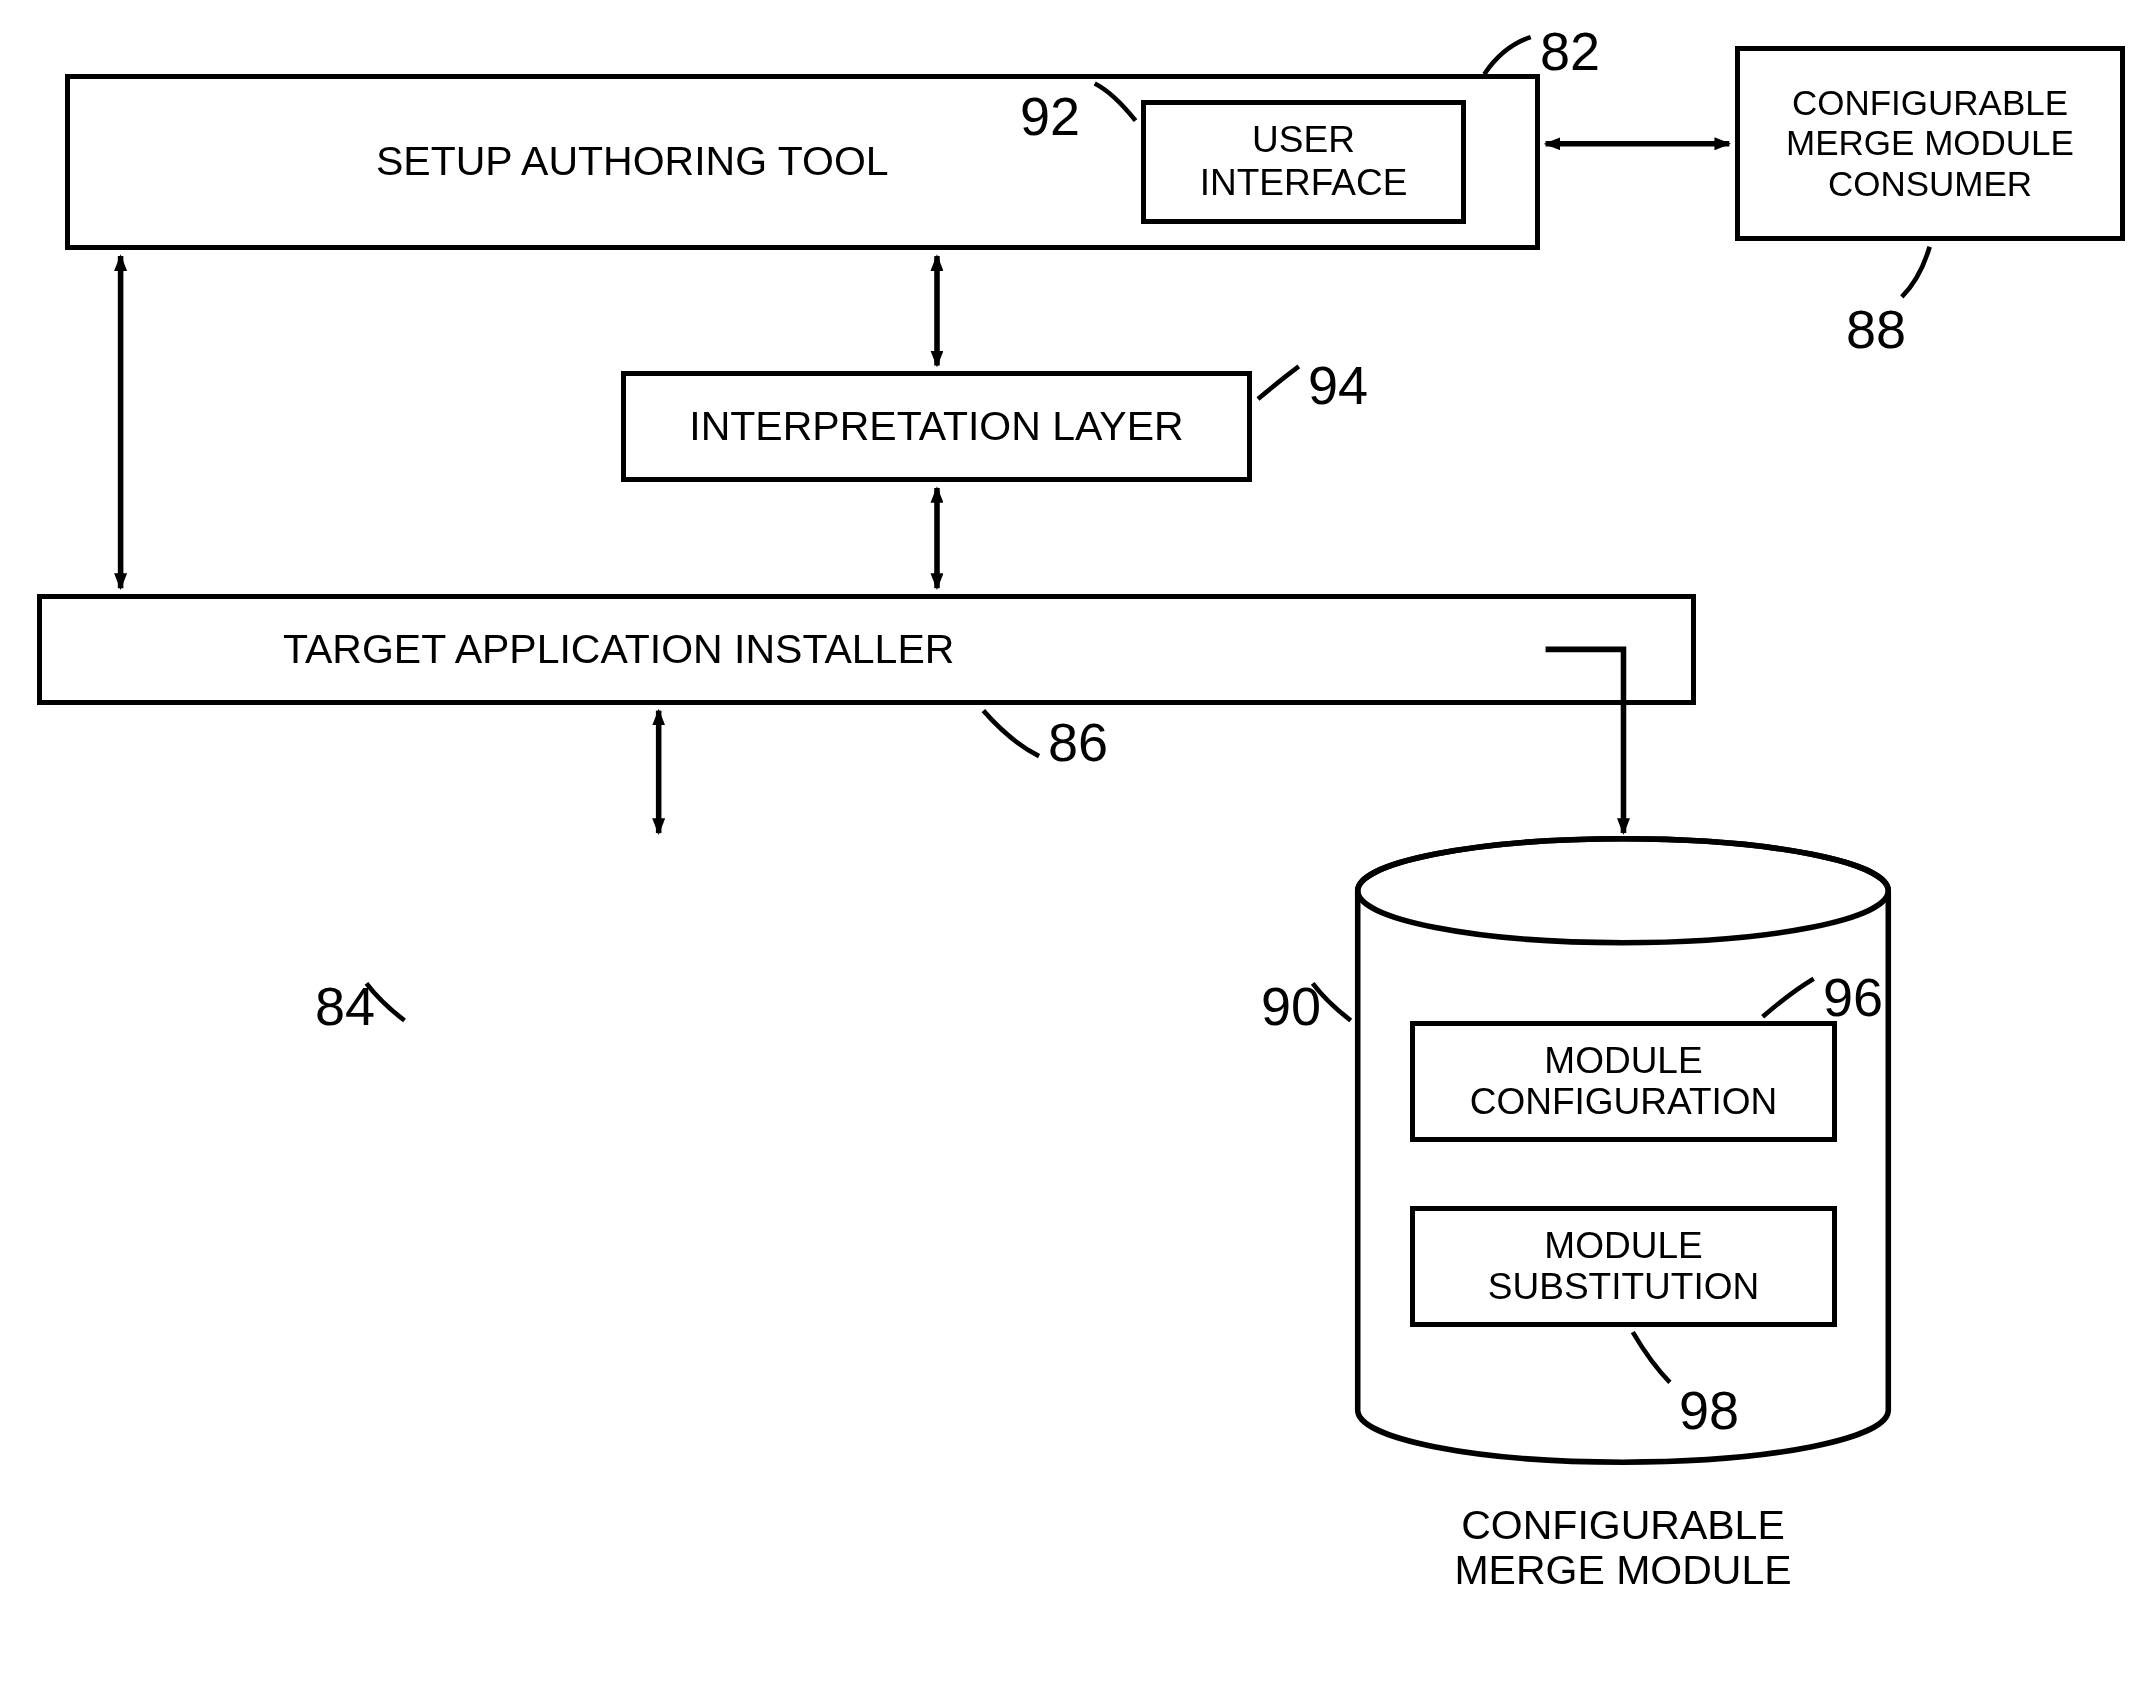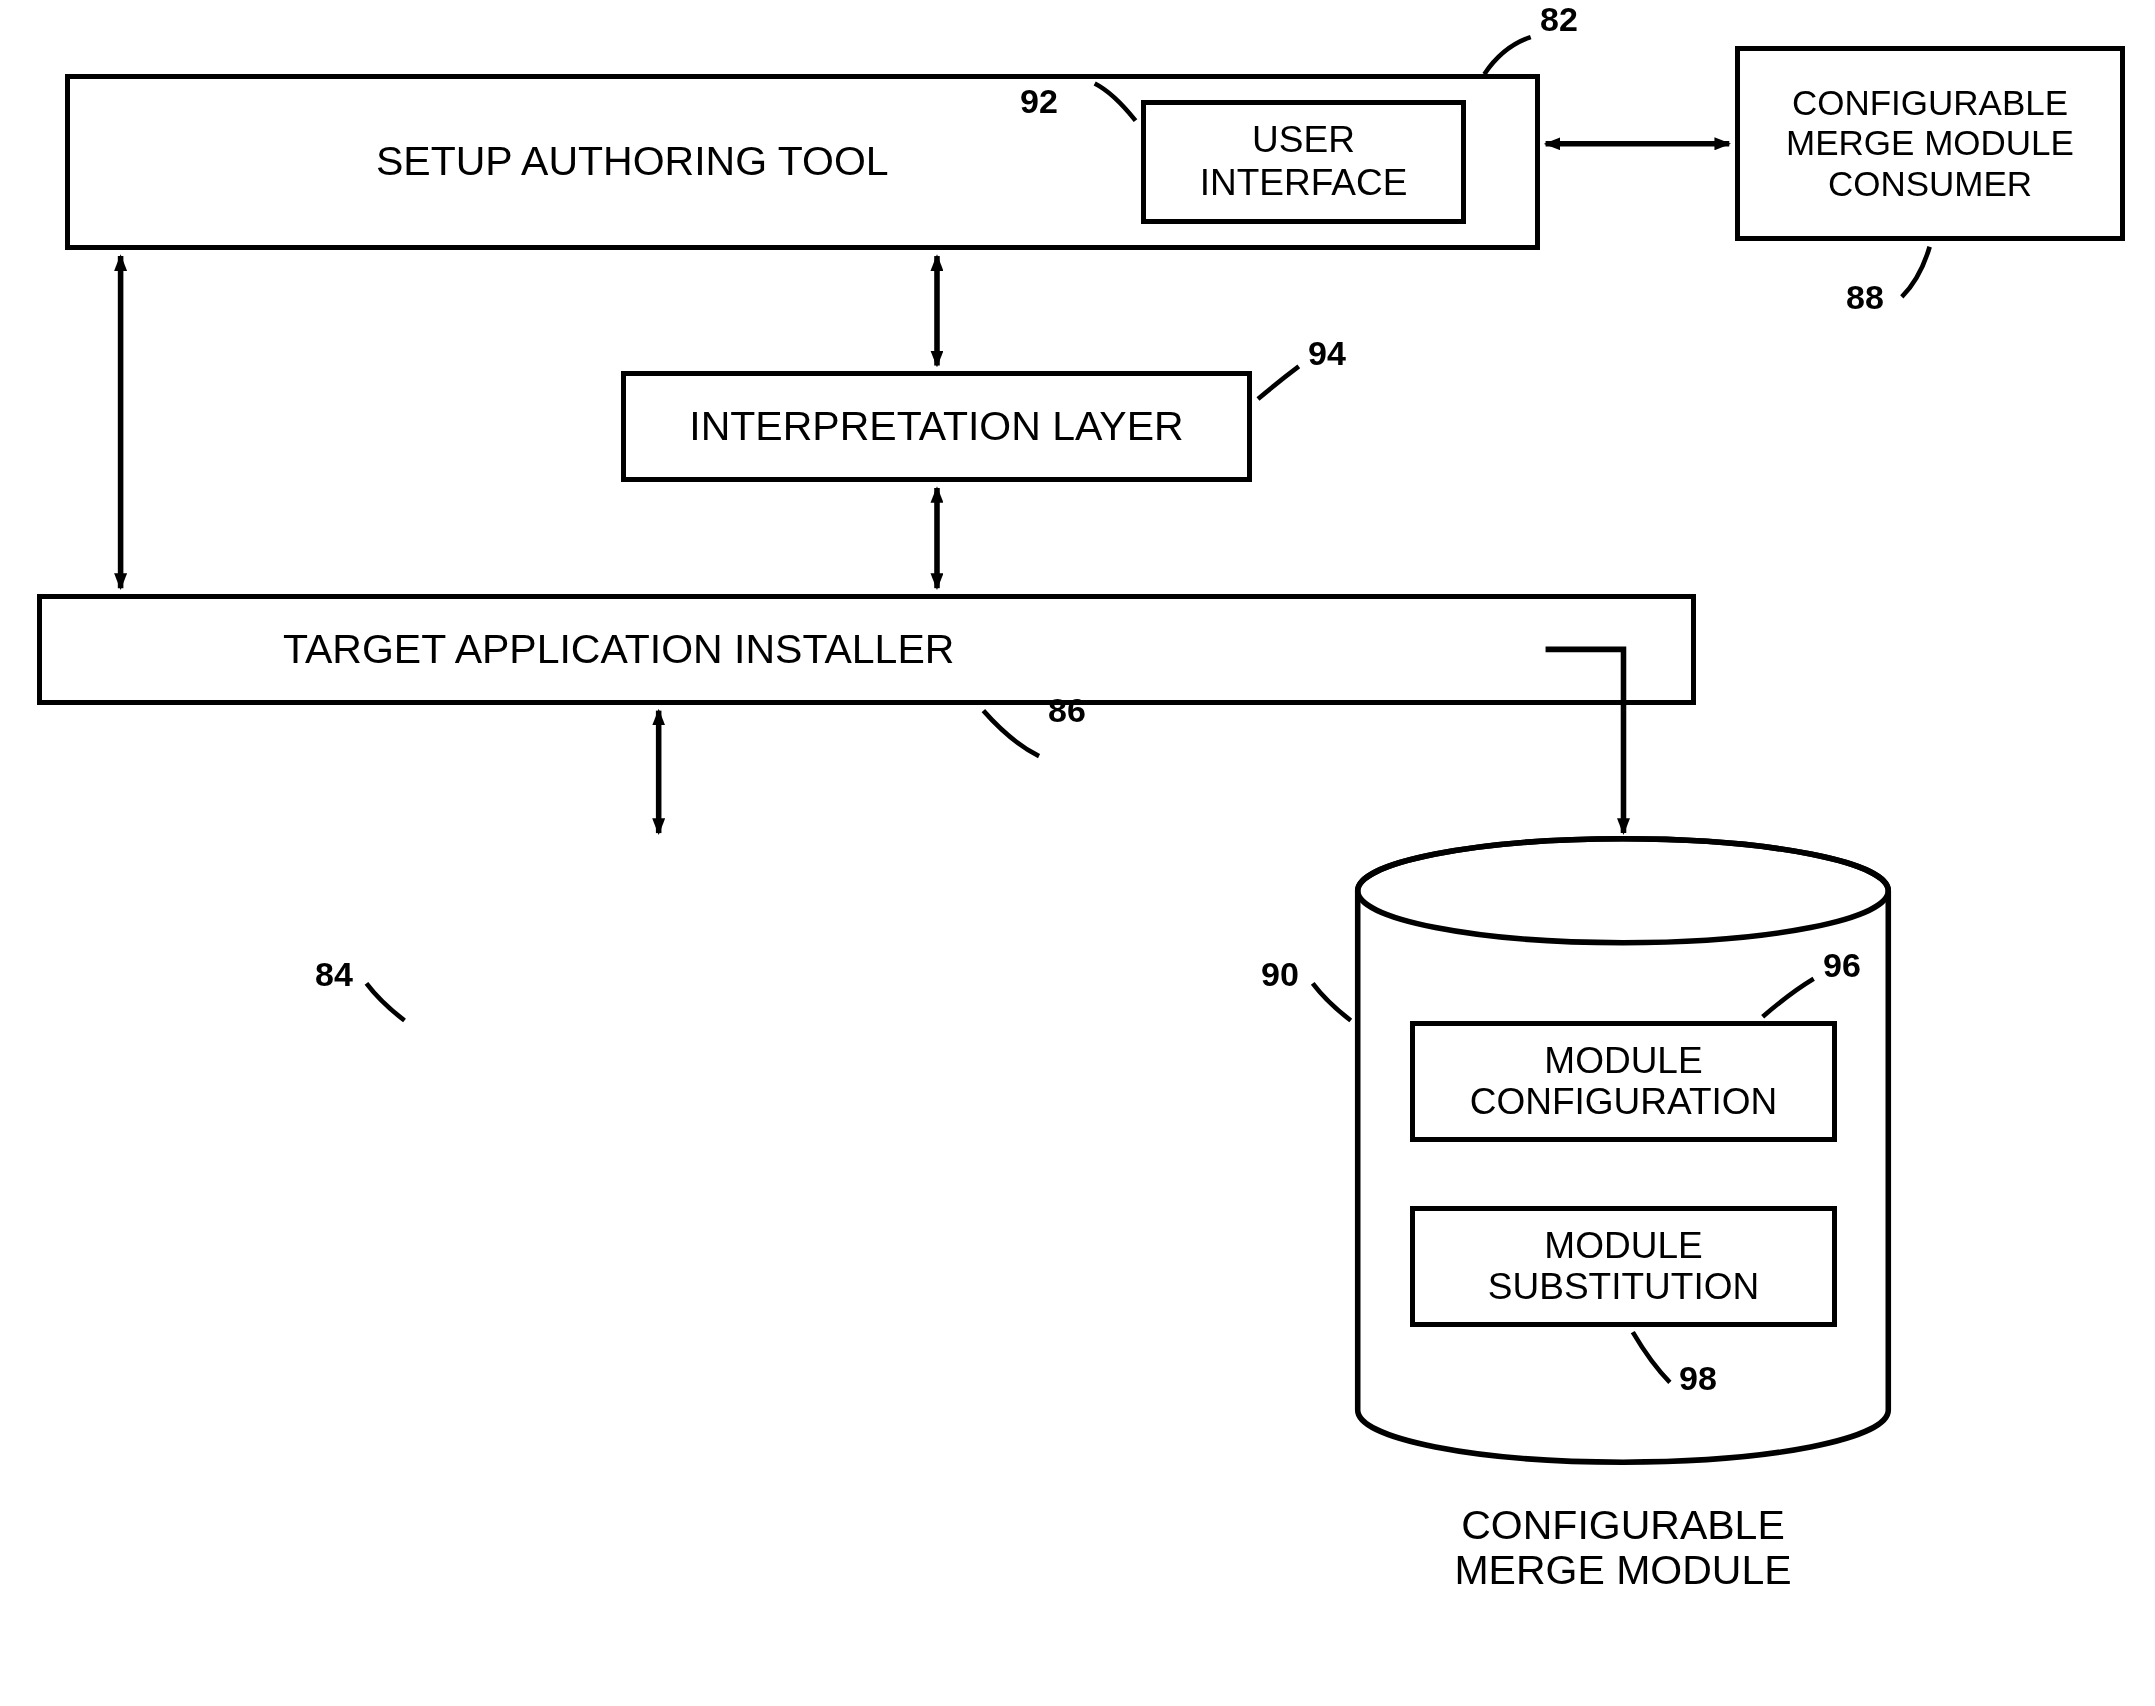--- a/index.html
+++ b/index.html
@@ -30,22 +30,23 @@
   }
   .label {
     position: absolute;
     font-weight: 700;
     font-size: 43px;
     text-align: center;
     line-height: 1.1;
   }
   .refnum {
     position: absolute;
-    font-weight: 700;
-    font-size: 34px;
+    font-weight: 400;
+    font-size: 54px;
+    margin-top: 20px;
   }
   svg.conn {
     position: absolute;
     overflow: visible;
   }
   .cyl {
     position: absolute;
   }
   .cyl svg {
     position: absolute;
@@ -152,21 +153,21 @@
     <path d="M 436 1100 Q 410 1080 395 1060" fill="none" stroke="#000" stroke-width="5"></path>
 
     <path d="M 1456 1100 Q 1430 1080 1415 1060" fill="none" stroke="#000" stroke-width="5"></path>
 
     <path d="M 1900 1096 Q 1930 1070 1955 1055" fill="none" stroke="#000" stroke-width="5"></path>
 
     <path d="M 1760 1436 Q 1780 1470 1800 1490" fill="none" stroke="#000" stroke-width="5"></path>
   </svg>
 
   <div class="refnum" style="left:1540px; top:0px;">82</div>
-  <div class="refnum" style="left:1020px; top:82px;">92</div>
+  <div class="refnum" style="left:1020px; top:65px;">92</div>
   <div class="refnum" style="left:1846px; top:278px;">88</div>
   <div class="refnum" style="left:1308px; top:334px;">94</div>
   <div class="refnum" style="left:1048px; top:691px;">86</div>
   <div class="refnum" style="left:315px; top:955px;">84</div>
   <div class="refnum" style="left:1261px; top:955px;">90</div>
   <div class="refnum" style="left:1823px; top:946px;">96</div>
   <div class="refnum" style="left:1679px; top:1359px;">98</div>
 
 </div>
 

